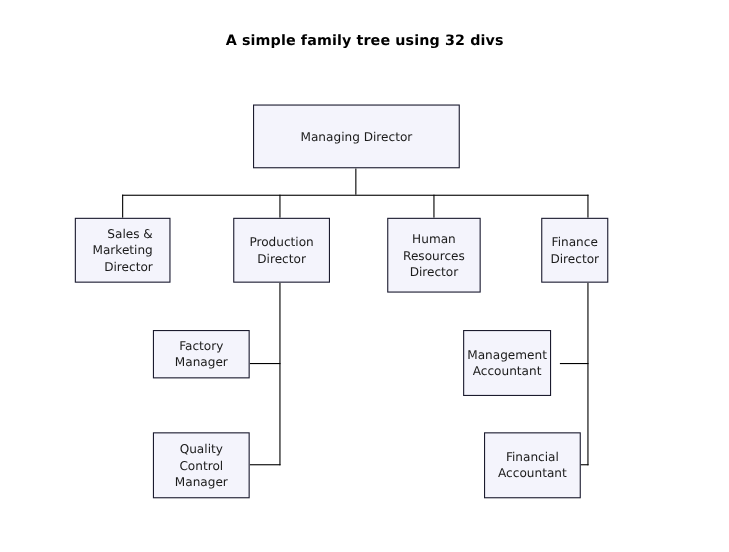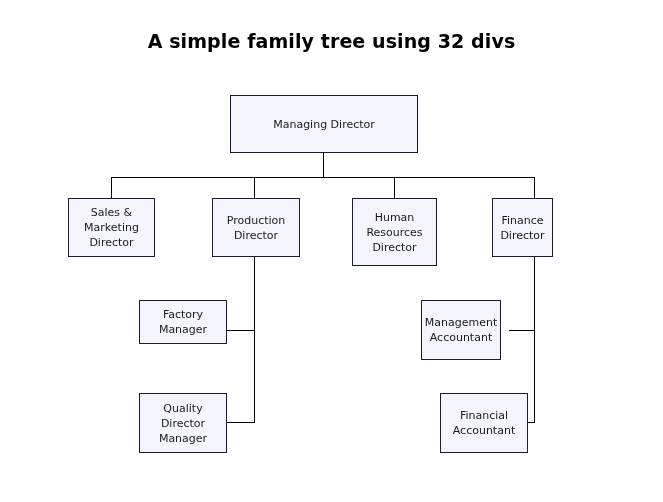--- a/index.html
+++ b/index.html
@@ -18,21 +18,21 @@
     overflow: hidden;
   }
   .chart-title {
     position: absolute;
     left: 0;
     top: 30px;
     width: 663px;
     text-align: center;
     font-family: "DejaVu Sans", sans-serif;
     font-weight: bold;
-    font-size: 19px;
+    font-size: 13px;
     color: #000000;
     letter-spacing: 0.1px;
   }
   .node {
     position: absolute;
     box-sizing: border-box;
     background: #f4f4fc;
     border: 1px solid #1b1b2e;
     display: flex;
     align-items: center;
@@ -70,39 +70,39 @@
   <div class="connector conn-v" style="left:254px; top:257px; height:166px;"></div>
   <div class="connector conn-h" style="left:227px; top:330px; width:28px;"></div>
   <div class="connector conn-h" style="left:227px; top:422px; width:28px;"></div>
 
   <div class="connector conn-v" style="left:534px; top:257px; height:166px;"></div>
   <div class="connector conn-h" style="left:509px; top:330px; width:26px;"></div>
   <div class="connector conn-h" style="left:509px; top:422px; width:26px;"></div>
 
   <div class="node" style="left:230px; top:95px; width:188px; height:58px;">Managing Director</div>
 
-  <div class="node" style="left:68px; top:198px; width:87px; height:59px;">Sales &amp;
+  <div class="node" style="left:68px; top:198px; width:87px; height:59px;text-align:right;">Sales &amp;
 Marketing
 Director</div>
 
   <div class="node" style="left:212px; top:198px; width:88px; height:59px;">Production
 Director</div>
 
   <div class="node" style="left:352px; top:198px; width:85px; height:68px;">Human
 Resources
 Director</div>
 
   <div class="node" style="left:492px; top:198px; width:61px; height:59px;">Finance
 Director</div>
 
   <div class="node" style="left:139px; top:300px; width:88px; height:44px;">Factory
 Manager</div>
 
   <div class="node" style="left:139px; top:393px; width:88px; height:60px;">Quality
-Director
+Control
 Manager</div>
 
   <div class="node" style="left:421px; top:300px; width:80px; height:60px;">Management
 Accountant</div>
 
   <div class="node" style="left:440px; top:393px; width:88px; height:60px;">Financial
 Accountant</div>
 
 </div>
 

